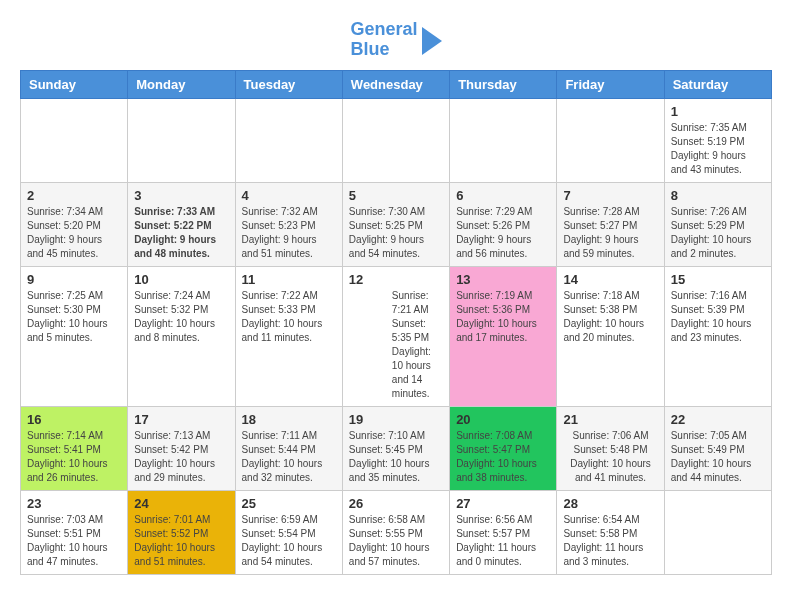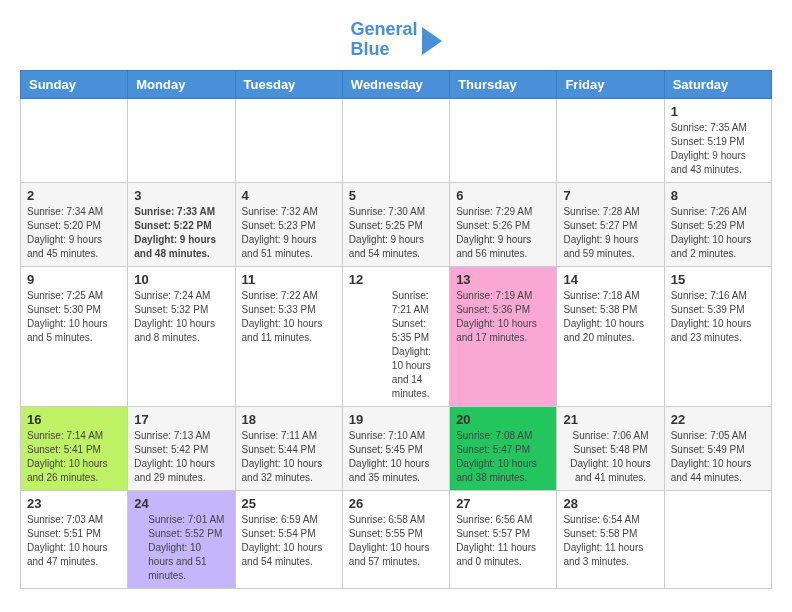--- a/index.html
+++ b/index.html
@@ -270,23 +270,23 @@
 Daylight: 10 hours and 44 minutes.</div>
         </td>
       </tr>
       <tr>
         <td style="background-color: rgb(255, 255, 255);">
           <span class="day-num">23</span>
           <div class="day-info" style="white-space: pre-line;">Sunrise: 7:03 AM
 Sunset: 5:51 PM
 Daylight: 10 hours and 47 minutes.</div>
         </td>
-        <td style="background-color: #c4b5fd;">
+        <td style="background-color: #eab308;">
           <span class="day-num">24</span>
-          <div class="day-info" style="white-space: pre-line; margin-left: 14px;">Sunrise: 7:01 AM
+          <div class="day-info" style="white-space: pre-line;">Sunrise: 7:01 AM
 Sunset: 5:52 PM
 Daylight: 10 hours and 51 minutes.</div>
         </td>
         <td style="background-color: rgb(255, 255, 255);">
           <span class="day-num">25</span>
           <div class="day-info" style="white-space: pre-line;">Sunrise: 6:59 AM
 Sunset: 5:54 PM
 Daylight: 10 hours and 54 minutes.</div>
         </td>
         <td style="background-color: rgb(255, 255, 255);">

